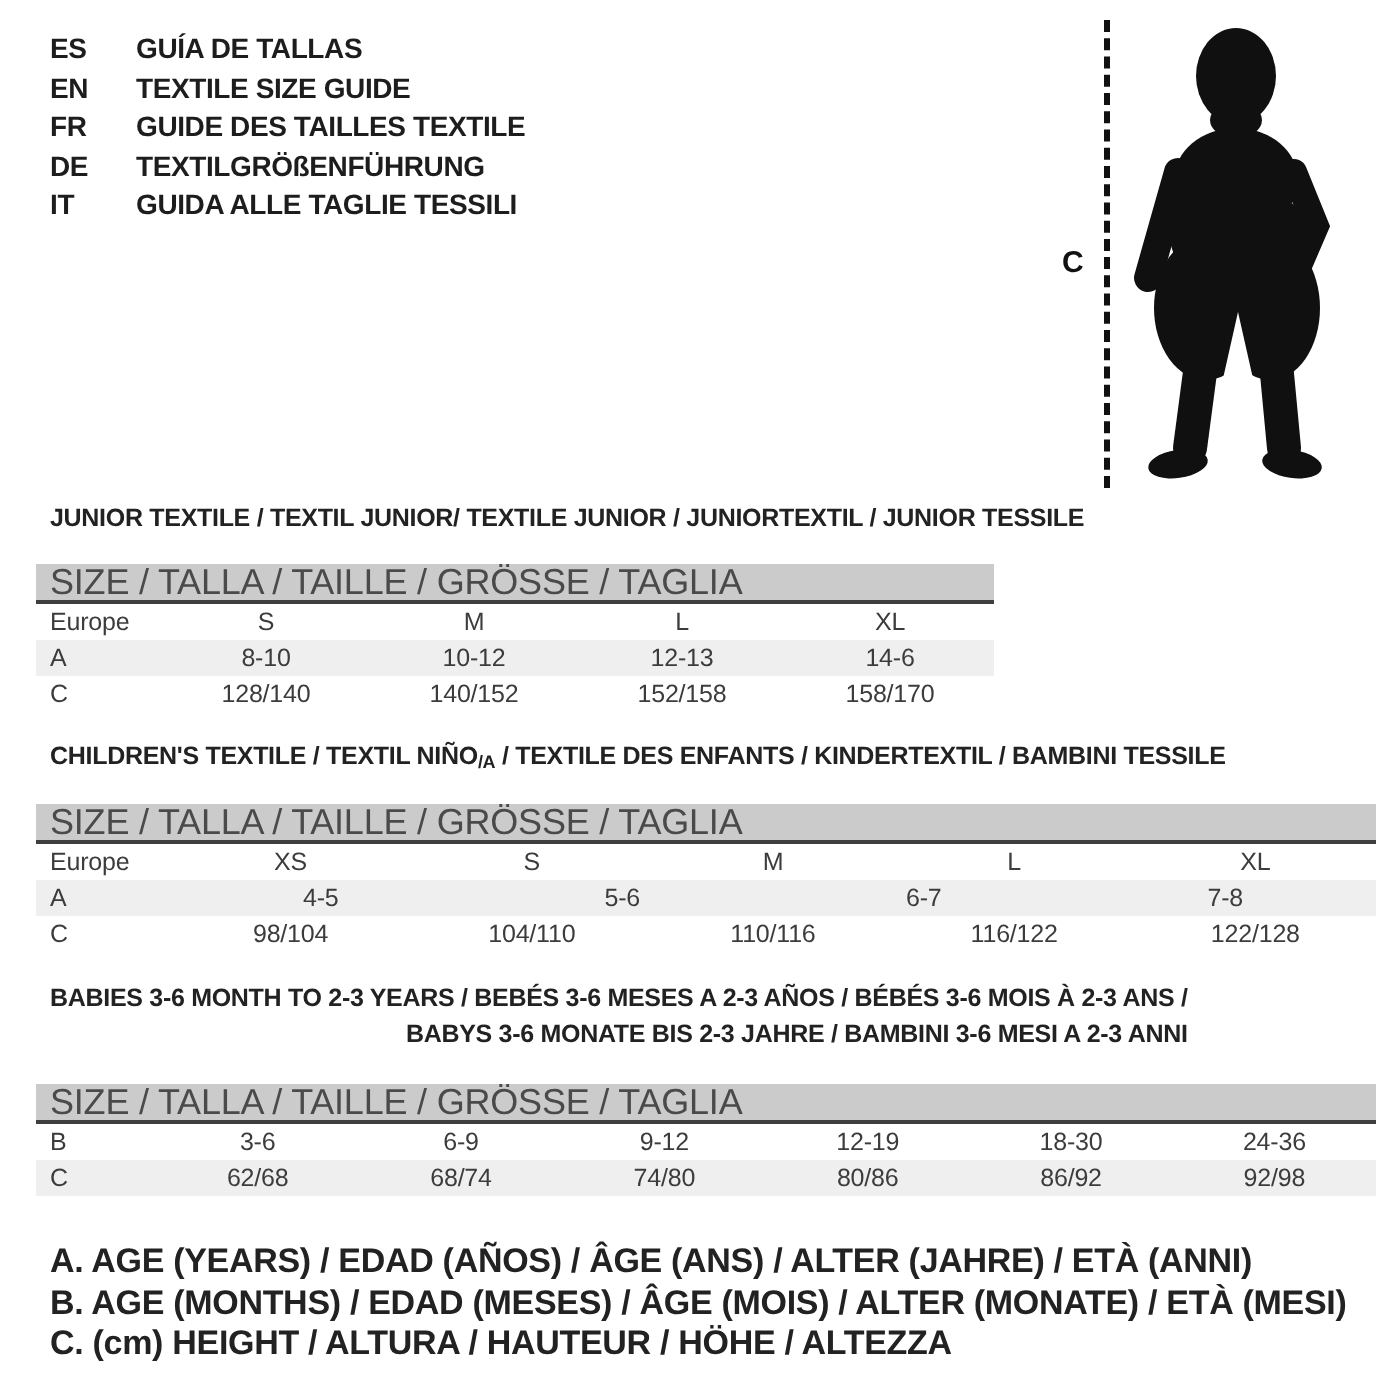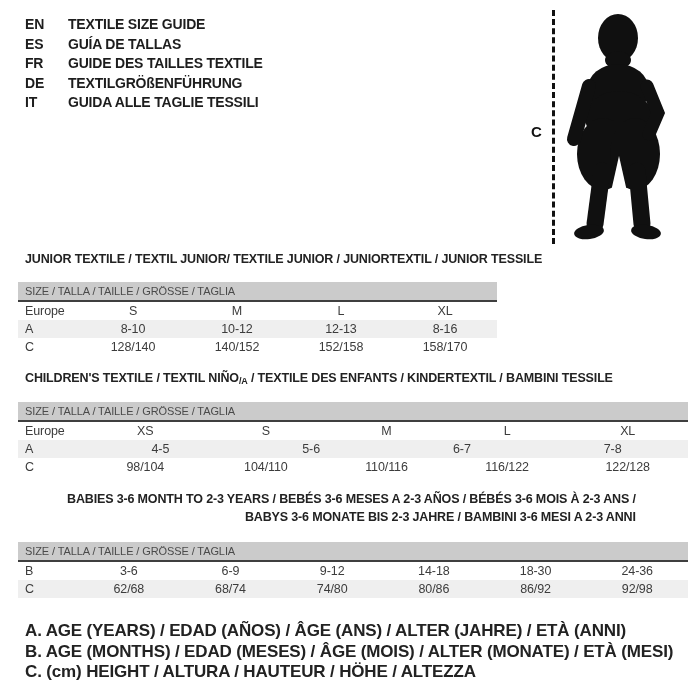--- a/index.html
+++ b/index.html
@@ -15,52 +15,52 @@
   
   .dash-line{position:absolute;left:552px;top:10px;height:234px;width:0;
              border-left:3px dashed #111;}
   .c-label{position:absolute;left:531px;top:123px;font-size:15px;font-weight:bold;color:#111;}
   .baby-svg{position:absolute;left:558px;top:6px;}
 
   
   .sec-title{position:absolute;left:25px;font-size:12.5px;font-weight:bold;
              letter-spacing:-0.15px;color:#222;white-space:nowrap;text-align:right;}
   .sec-title .subscript{font-size:9px;vertical-align:-2px;}
-  .title-two-line{line-height:18px;margin-left:42px;}
+  .title-two-line{line-height:18px;}
 
   
   .size-table{position:absolute;left:18px;}
   .size-bar{height:18px;line-height:18px;background:#cbcbcb;border-bottom:2px solid #3f3f3f;
-            padding-left:7px;font-size:11px;color:#4a4a4a;letter-spacing:-0.1px;}
+            padding-left:7px;font-size:18px;color:#4a4a4a;letter-spacing:-0.1px;}
   .trow{display:flex;height:18px;line-height:18px;font-size:12.5px;color:#3c3c3c;
         letter-spacing:-0.1px;}
   .trow.alt{background:#efefef;}
   .rlabel{padding-left:7px;}
   .t-junior{top:282px;width:479px;}  .t-junior .rlabel{width:56px;}
   .t-children{top:402px;width:670px;}.t-children .rlabel{width:60px;}
   .t-babies{top:542px;width:670px;}  .t-babies .rlabel{width:53px;}
   .cell{flex:1 1 0;text-align:center;}
 
   
   .footnotes{position:absolute;left:25px;top:621px;font-size:17px;font-weight:bold;
              line-height:20.5px;letter-spacing:-0.15px;color:#222;}
 </style>
 </head>
 <body>
 
 <div class="canvas">
 
   <div class="lang-block">
     <div class="lang-row">
+      <span class="lang-code">ES</span>
+      <span class="lang-text">GUÍA DE TALLAS</span>
+    </div>
+    <div class="lang-row">
       <span class="lang-code">EN</span>
       <span class="lang-text">TEXTILE SIZE GUIDE</span>
-    </div>
-    <div class="lang-row">
-      <span class="lang-code">ES</span>
-      <span class="lang-text">GUÍA DE TALLAS</span>
     </div>
     <div class="lang-row">
       <span class="lang-code">FR</span>
       <span class="lang-text">GUIDE DES TAILLES TEXTILE</span>
     </div>
     <div class="lang-row">
       <span class="lang-code">DE</span>
       <span class="lang-text">TEXTILGRÖßENFÜHRUNG</span>
     </div>
     <div class="lang-row">
@@ -101,21 +101,21 @@
       <span class="cell">S</span>
       <span class="cell">M</span>
       <span class="cell">L</span>
       <span class="cell">XL</span>
     </div>
     <div class="trow alt">
       <span class="rlabel">A</span>
       <span class="cell">8-10</span>
       <span class="cell">10-12</span>
       <span class="cell">12-13</span>
-      <span class="cell">8-16</span>
+      <span class="cell">14-6</span>
     </div>
     <div class="trow">
       <span class="rlabel">C</span>
       <span class="cell">128/140</span>
       <span class="cell">140/152</span>
       <span class="cell">152/158</span>
       <span class="cell">158/170</span>
     </div>
   </div>
 
@@ -153,21 +153,21 @@
     <div>BABIES 3-6 MONTH TO 2-3 YEARS / BEBÉS 3-6 MESES A 2-3 AÑOS / BÉBÉS 3-6 MOIS À 2-3 ANS /</div>
     <div>BABYS 3-6 MONATE BIS 2-3 JAHRE / BAMBINI 3-6 MESI A 2-3 ANNI</div>
   </div>
   <div class="size-table t-babies">
     <div class="size-bar">SIZE / TALLA / TAILLE / GRÖSSE / TAGLIA</div>
     <div class="trow">
       <span class="rlabel">B</span>
       <span class="cell">3-6</span>
       <span class="cell">6-9</span>
       <span class="cell">9-12</span>
-      <span class="cell">14-18</span>
+      <span class="cell">12-19</span>
       <span class="cell">18-30</span>
       <span class="cell">24-36</span>
     </div>
     <div class="trow alt">
       <span class="rlabel">C</span>
       <span class="cell">62/68</span>
       <span class="cell">68/74</span>
       <span class="cell">74/80</span>
       <span class="cell">80/86</span>
       <span class="cell">86/92</span>

